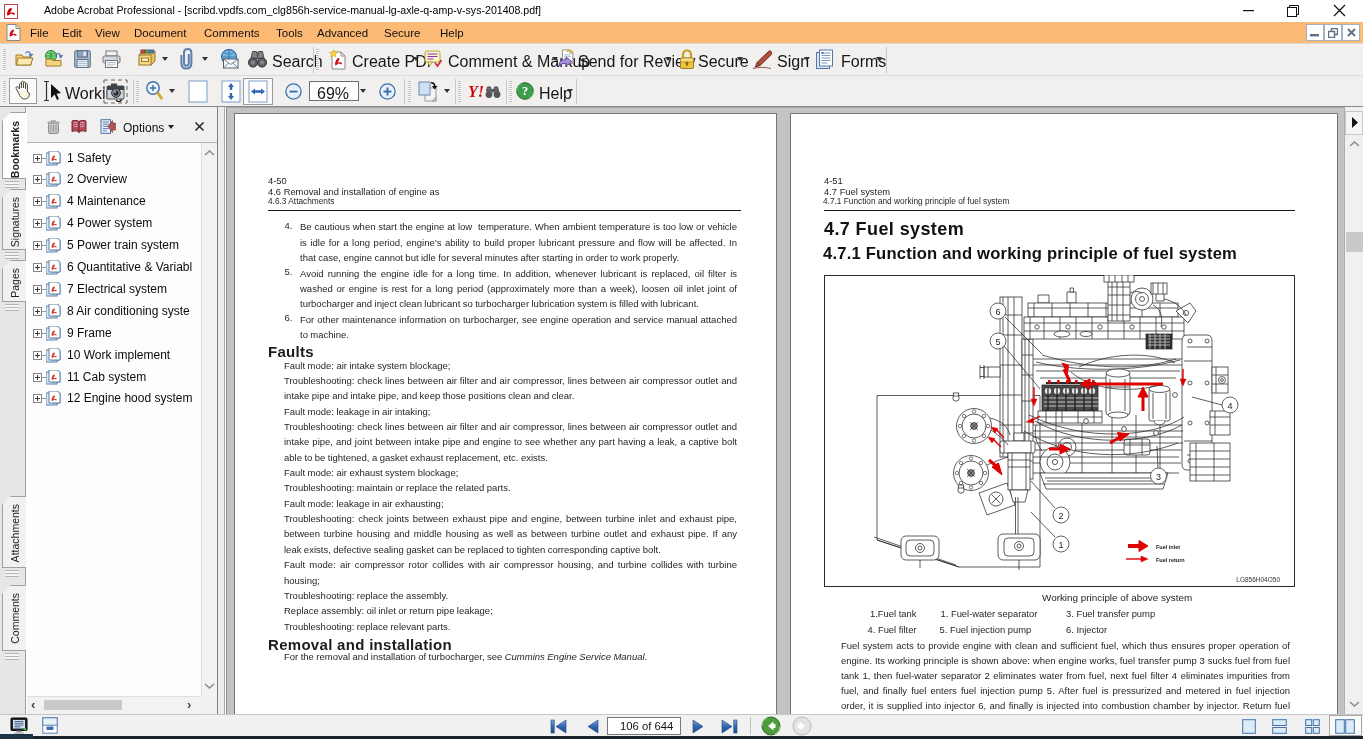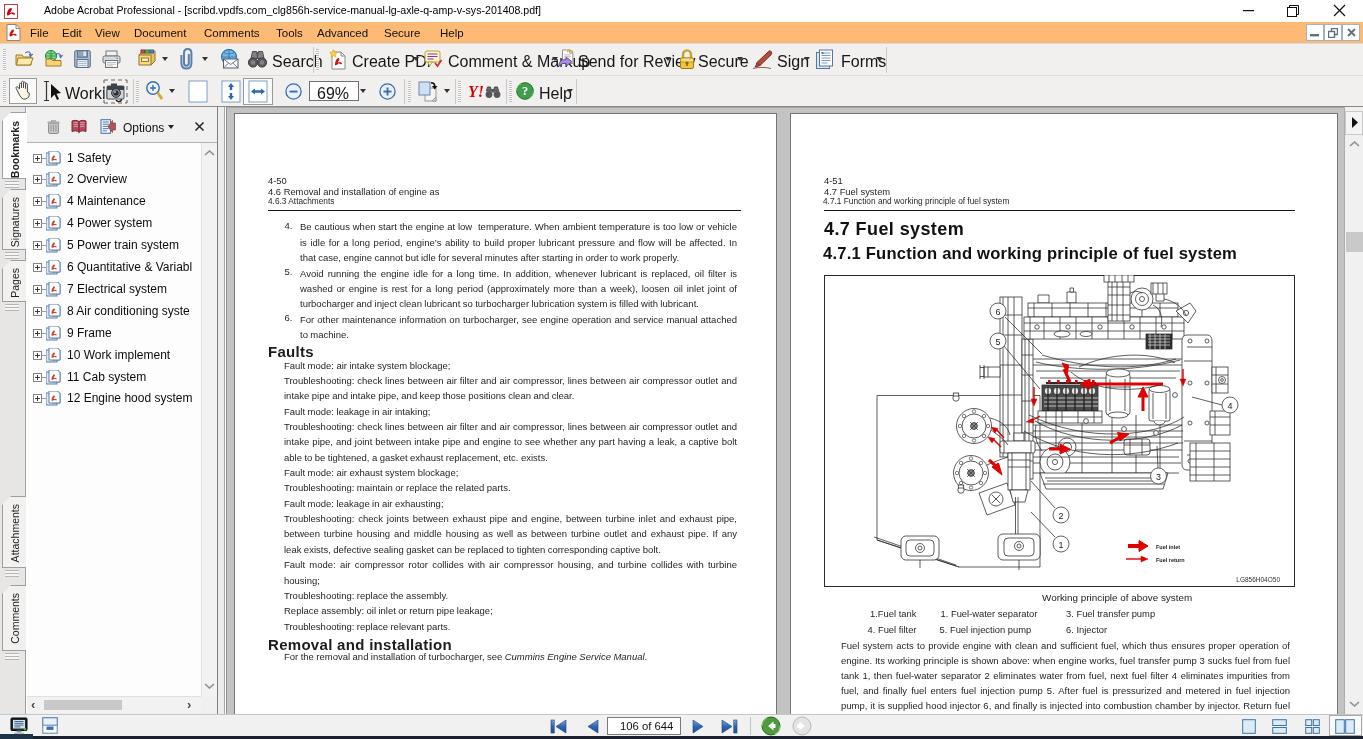--- a/index.html
+++ b/index.html
@@ -816,21 +816,21 @@
 <div class="pagetxt" style="left:870px;top:607.5px;font-size:9.4px">1.Fuel tank</div>
 <div class="pagetxt" style="left:940.5px;top:607.5px;font-size:9.4px">1. Fuel-water separator</div>
 <div class="pagetxt" style="left:1066px;top:607.5px;font-size:9.4px">3. Fuel transfer pump</div>
 <div class="pagetxt" style="left:867.5px;top:623.5px;font-size:9.4px">4. Fuel filter</div>
 <div class="pagetxt" style="left:939.5px;top:623.5px;font-size:9.4px">5. Fuel injection pump</div>
 <div class="pagetxt" style="left:1066px;top:623.5px;font-size:9.4px">6. Injector</div>
 <div class="ln" style="left:841px;top:638.2px;width:449px">Fuel system acts to provide engine with clean and sufficient fuel, which thus ensures proper operation of</div>
 <div class="ln" style="left:841px;top:653.3px;width:449px">engine. Its working principle is shown above: when engine works, fuel transfer pump 3 sucks fuel from fuel</div>
 <div class="ln" style="left:841px;top:668.3px;width:449px">tank 1, then fuel-water separator 2 eliminates water from fuel, next fuel filter 4 eliminates impurities from</div>
 <div class="ln" style="left:841px;top:683.4px;width:449px">fuel, and finally fuel enters fuel injection pump 5. After fuel is pressurized and metered in fuel injection</div>
-<div class="ln" style="left:841px;top:698.4px;width:449px">pump, it is supplied hood injector 6, and finally is injected into combustion chamber by injector. Return fuel</div>
+<div class="ln" style="left:841px;top:698.4px;width:449px">order, it is supplied into injector 6, and finally is injected into combustion chamber by injector. Return fuel</div>
 <div id="rail">
   <div class="abs" style="left:0px;top:4px;width:18px;height:24px;background:#f4f4f4;border:1px solid #c9c9c9"></div>
   <svg class="abs" style="left:6px;top:10px" width="7" height="11" viewBox="0 0 7 11">
       <path d="M1 0 L7 5.5 L1 11Z" fill="#111"></path>
     </svg>
   <svg class="abs" style="left:4px;top:34px" width="11" height="6" viewBox="0 0 11 6">
       <path d="M1 5 L5.5 1 L10 5" fill="none" stroke="#8f8f8f" stroke-width="1.6"></path>
     </svg>
   <div class="abs" style="left:1px;top:125px;width:18px;height:20px;background:#c9c9c9"></div>
   <svg class="abs" style="left:4px;top:594px" width="11" height="6" viewBox="0 0 11 6">

